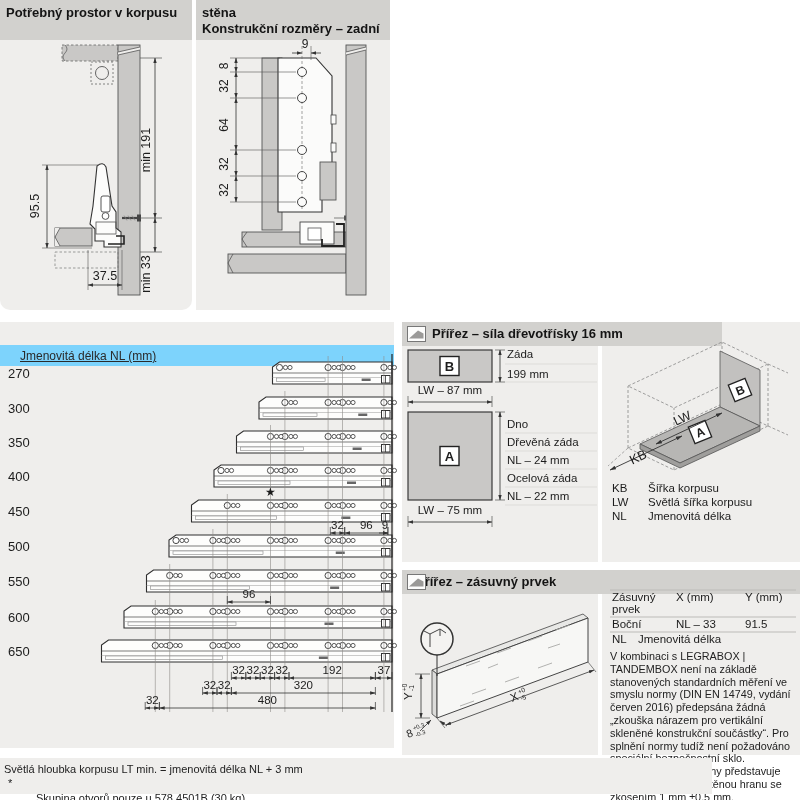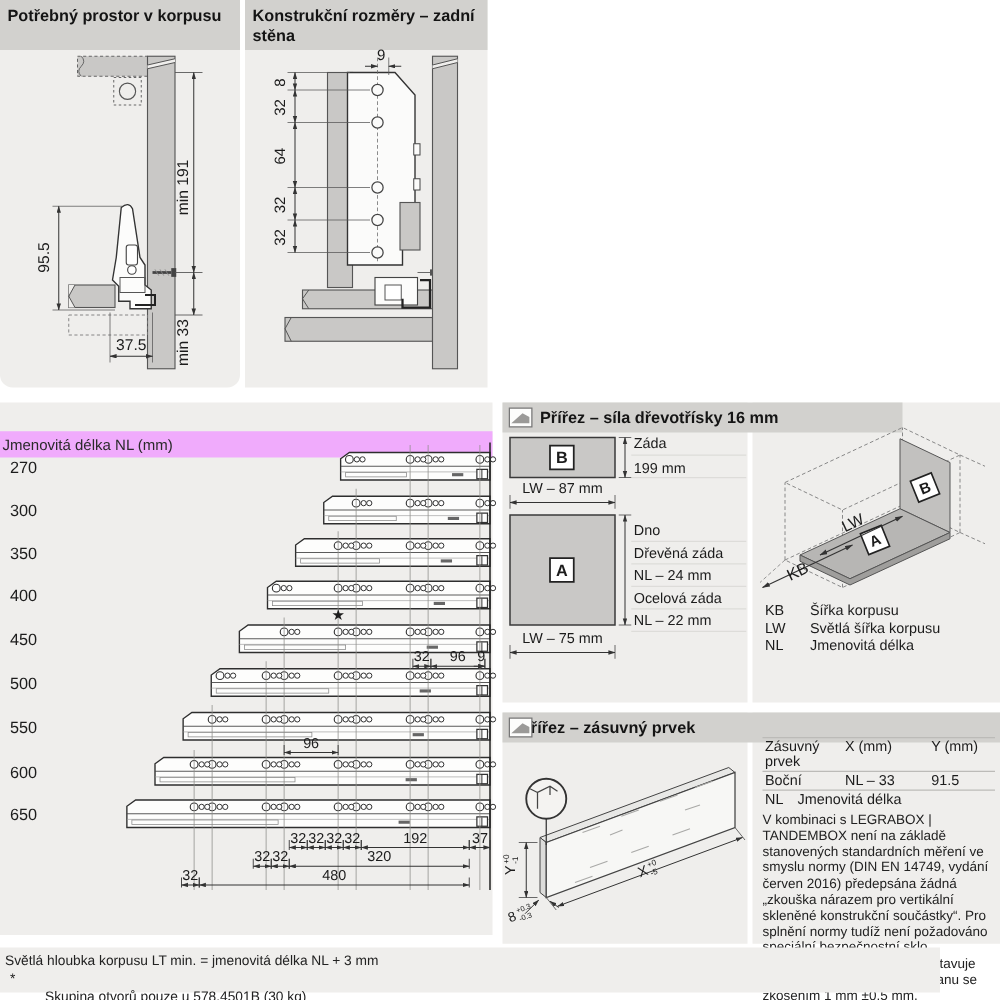--- a/index.html
+++ b/index.html
@@ -1,19 +1,19 @@
 <!DOCTYPE html>
 <html><head>
 <meta charset="utf-8">
 <style>
   html,body{margin:0;padding:0;background:#ffffff;}
   body{width:800px;height:800px;position:relative;font-family:"Liberation Sans",sans-serif;color:#1c1c1c;overflow:hidden;}
   .panel{position:absolute;background:#efeeec;}
   .hdr{position:absolute;background:#d2d1ce;font-weight:bold;font-size:13px;color:#141414;line-height:16px;padding:5px 0 0 6px;box-sizing:border-box;white-space:nowrap;}
-  .subhdr{position:absolute;background:#f0abfc;font-size:12px;color:#2a2a2a;padding:4px 0 0 2px;box-sizing:border-box;}
+  .subhdr{position:absolute;background:#7dd3fc;font-size:12px;color:#2a2a2a;padding:4px 0 0 20px;box-sizing:border-box;text-decoration:underline;}
   .abs{position:absolute;}
   svg{position:absolute;overflow:visible;}
   svg text{font-family:"Liberation Sans",sans-serif;fill:#1c1c1c;}
   .ftxt{font-size:11px;color:#222;}
   .para{font-size:10.8px;line-height:12.8px;color:#222;}
 </style>
 </head>
 <body>
 
 <div class="panel" style="left:0;top:0;width:192px;height:310px;border-radius:10px;">
@@ -68,22 +68,22 @@
   <text x="39" y="206" font-size="12.5" text-anchor="middle" transform="rotate(-90 39 206)">95.5</text>
 
   <line x1="88" y1="250" x2="88" y2="290" stroke="#555" stroke-width="0.6"></line>
   <line x1="122" y1="250" x2="122" y2="290" stroke="#555" stroke-width="0.6"></line>
   <line x1="88" y1="285" x2="122" y2="285" stroke="#333" stroke-width="0.8" marker-start="url(#ar1)" marker-end="url(#ar1)"></line>
   <text x="105" y="280" font-size="12.5" text-anchor="middle">37.5</text>
 </svg>
 
 <div class="panel" style="left:196px;top:0;width:194px;height:310px;">
   <div class="hdr" style="left:0;top:0;width:194px;height:40px;">
+    <div>stěna</div>
     <div>Konstrukční rozměry – zadní</div>
-    <div>stěna</div>
   </div>
 </div>
 <svg class="abs" style="left:196px;top:40px;" width="194" height="270" viewBox="196 40 194 270">
   <defs>
     <marker id="ar2" markerWidth="7" markerHeight="6" refX="6.6" refY="2.2" orient="auto-start-reverse">
         <path d="M0,0L7,2.2L0,4.4z" fill="#333"></path>
       </marker>
   </defs>
 
   <rect x="242" y="232" width="104" height="15" fill="#c9c8c6" stroke="#555" stroke-width="0.9"></rect>
@@ -650,17 +650,17 @@
     <text x="612" y="628" font-size="11.5">Boční</text>
     <text x="676" y="628" font-size="11.5">NL – 33</text>
     <text x="745" y="628" font-size="11.5">91.5</text>
     <line x1="610" y1="632" x2="796" y2="632" stroke="#bcbbb8" stroke-width="1"></line>
     <text x="612" y="643" font-size="11.5">NL</text>
     <text x="638" y="643" font-size="11.5">Jmenovitá délka</text>
   </g>
 </svg>
 <div class="abs para" style="left:610px;top:650px;width:188px;">V kombinaci s LEGRABOX | TANDEMBOX není na základě stanovených standardních měření ve smyslu normy (DIN EN 14749, vydání červen 2016) předepsána žádná „zkouška nárazem pro vertikální skleněné konstrukční součástky“. Pro splnění normy tudíž není požadováno speciální bezpečnostní sklo. Zpracování horní hrany představuje rovnou a plochou leštěnou hranu se zkosením 1 mm ±0.5 mm.</div>
 
-<div class="panel" style="left:0;top:758px;width:712px;height:36px;padding-left:40px;">
+<div class="panel" style="left:0;top:758px;width:712px;height:36px;">
   <div class="abs ftxt" style="left:4px;top:5px;">Světlá hloubka korpusu LT min. = jmenovitá délka NL + 3 mm</div>
   <div class="abs ftxt" style="left:8px;top:19px;">*</div>
   <div class="abs ftxt" style="left:36px;top:34px;text-align:right;">Skupina otvorů pouze u 578.4501B (30 kg)</div>
 </div>
 
 </body></html>

